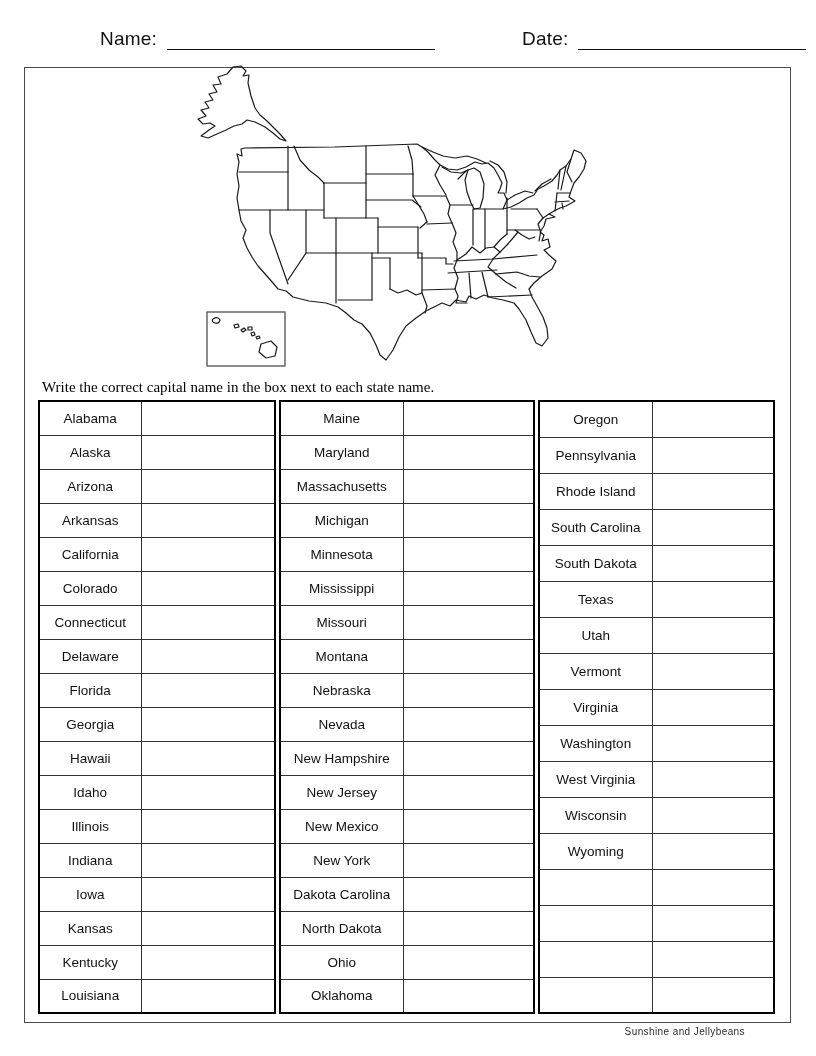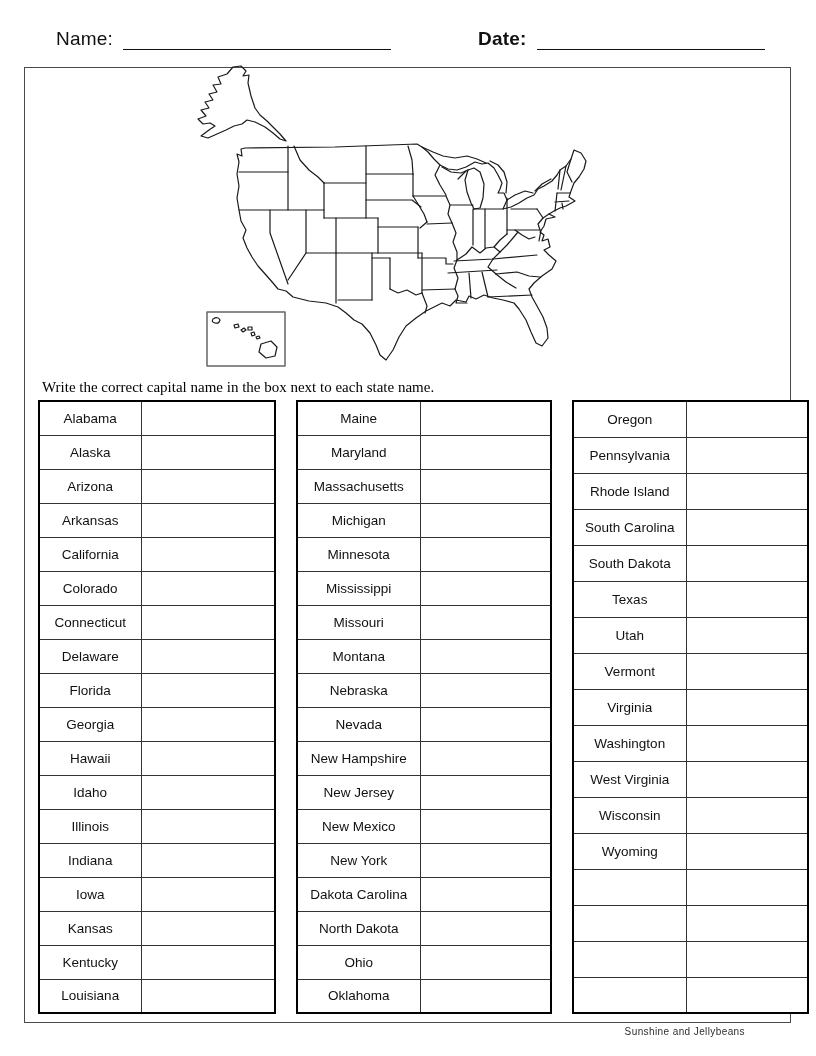--- a/index.html
+++ b/index.html
@@ -1,41 +1,41 @@
 <!DOCTYPE html>
 <html><head>
 <meta charset="utf-8">
 <style>
   * { margin:0; padding:0; box-sizing:border-box; }
   html,body { width:816px; height:1056px; background:#fff; position:relative;
               font-family:"Liberation Sans", sans-serif; color:#000; }
 
   
   .hdr-group { position:absolute; display:flex; align-items:flex-end; }
-  .hdr-label { font-size:19px; letter-spacing:.2px; color:#111; }
+  .hdr-label { font-size:19px; letter-spacing:.2px; color:#111;margin-left:44px; }
   .hdr-line  { display:inline-block; border-bottom:1.6px solid #111; height:22px; margin-left:10px; }
   #name-group { left:56px; top:28px; }
   #name-group .hdr-line { width:268px; }
-  #date-group { left:478px; top:28px;font-weight:bold; }
+  #date-group { left:478px; top:28px; }
   #date-group .hdr-line { width:228px; }
 
   
   .page-frame { position:absolute; left:24px; top:67px; width:767px; height:956px;
                 border:1.5px solid #4a4a4a; background:#fff; }
 
   
   .map-wrap { position:absolute; left:185px; top:62px; width:420px; height:315px; }
   .map-wrap svg { display:block; }
 
   
   .instruction { position:absolute; left:42px; top:379px; font-family:Liberation Serif, serif;
                  font-size:15px; color:#000; }
 
   
-  .grid-wrap { position:absolute; left:38px; top:400px; display:flex; gap:20px; }
+  .grid-wrap { position:absolute; left:38px; top:400px; display:flex; gap:3px; }
   table { border-collapse:collapse; table-layout:fixed; background:#fff; }
   table { border:2.5px solid #000; }
   td { border:1px solid #333; height:34px; font-size:13.5px; text-align:center;
        vertical-align:middle; color:#111; overflow:hidden; white-space:nowrap; }
   td.answer { background:#fff; }
 
   
   .credit { position:absolute; right:71px; top:1026px; font-size:10px; letter-spacing:.4px; color:#2e2e2e;padding-left:14px; }
 </style>
 </head>

